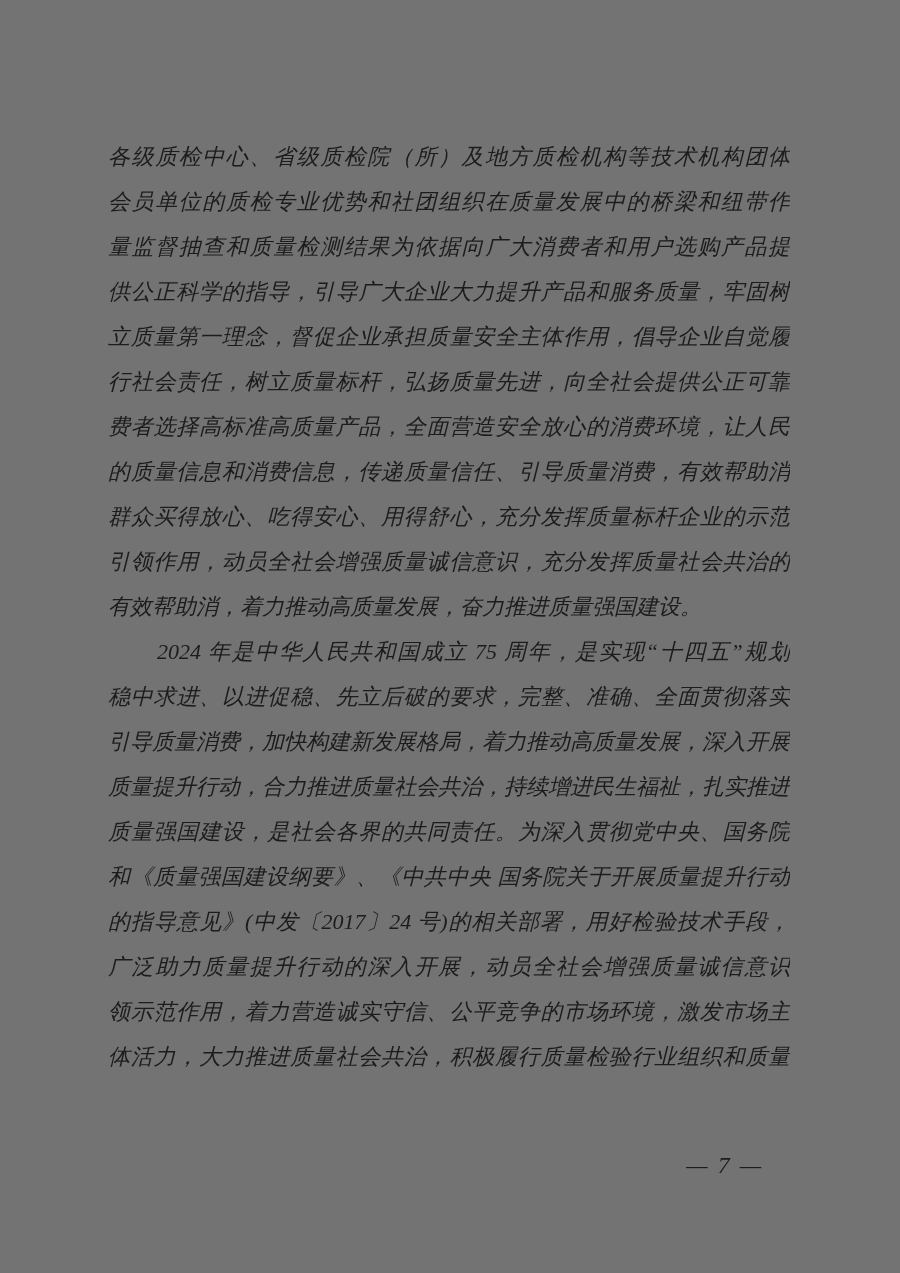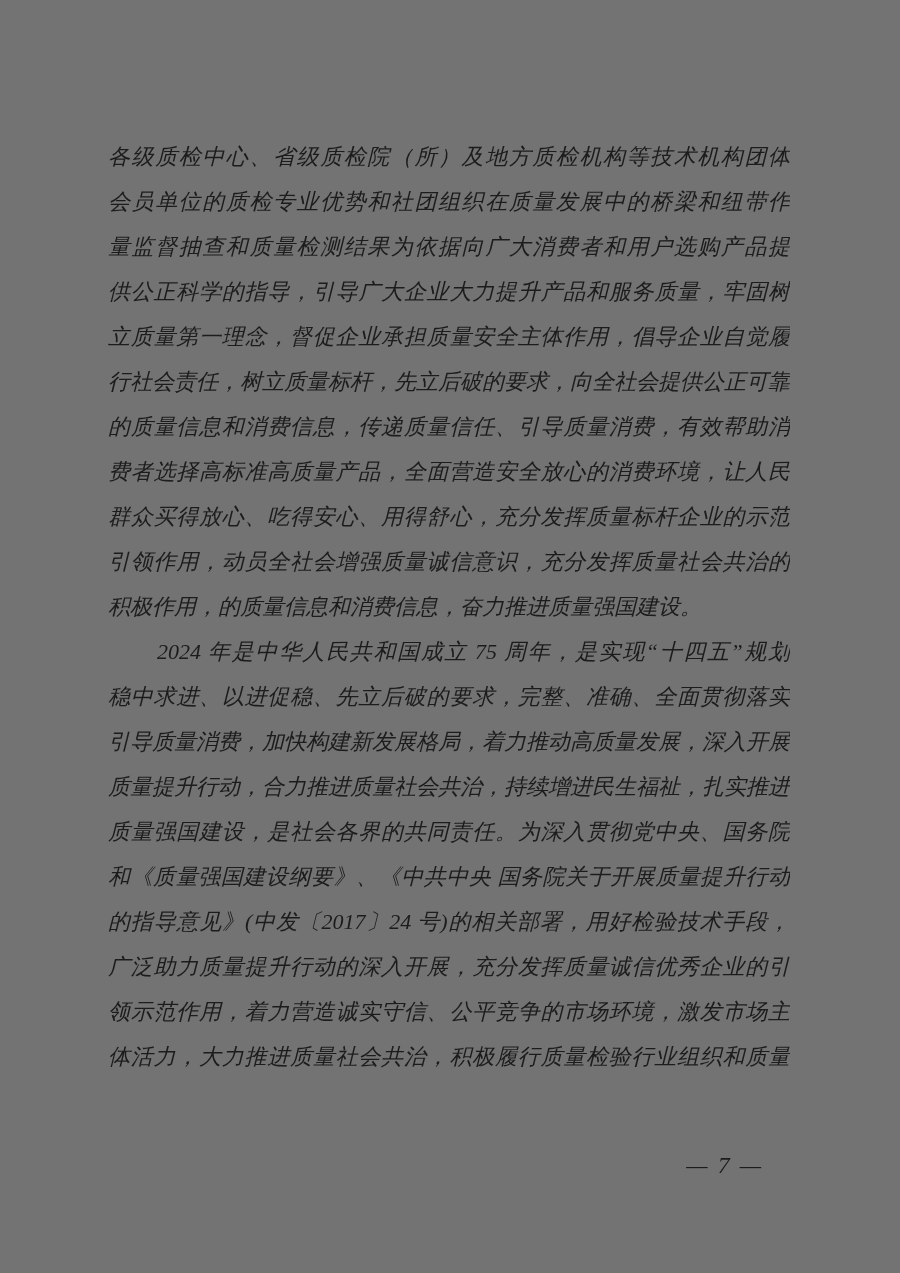--- a/index.html
+++ b/index.html
@@ -56,34 +56,34 @@
 
 <div class="page">
 
   <div class="text-block">
 
     <div class="line">各级质检中心、省级质检院（所）及地方质检机构等技术机构团体</div>
     <div class="line">会员单位的质检专业优势和社团组织在质量发展中的桥梁和纽带作</div>
     <div class="line">量监督抽查和质量检测结果为依据向广大消费者和用户选购产品提</div>
     <div class="line">供公正科学的指导，引导广大企业大力提升产品和服务质量，牢固树</div>
     <div class="line">立质量第一理念，督促企业承担质量安全主体作用，倡导企业自觉履</div>
-    <div class="line">行社会责任，树立质量标杆，先立后破的要求，向全社会提供公正可靠</div>
+    <div class="line">行社会责任，树立质量标杆，弘扬质量先进，向全社会提供公正可靠</div>
+    <div class="line">费者选择高标准高质量产品，全面营造安全放心的消费环境，让人民</div>
     <div class="line">的质量信息和消费信息，传递质量信任、引导质量消费，有效帮助消</div>
-    <div class="line">费者选择高标准高质量产品，全面营造安全放心的消费环境，让人民</div>
     <div class="line">群众买得放心、吃得安心、用得舒心，充分发挥质量标杆企业的示范</div>
     <div class="line">引领作用，动员全社会增强质量诚信意识，充分发挥质量社会共治的</div>
-    <div class="line para-end">积极作用，的质量信息和消费信息，奋力推进质量强国建设。</div>
+    <div class="line para-end">有效帮助消，着力推动高质量发展，奋力推进质量强国建设。</div>
 
     <div class="line indent">2024 年是中华人民共和国成立 75 周年，是实现“十四五”规划</div>
     <div class="line">稳中求进、以进促稳、先立后破的要求，完整、准确、全面贯彻落实</div>
     <div class="line">引导质量消费，加快构建新发展格局，着力推动高质量发展，深入开展</div>
     <div class="line">质量提升行动，合力推进质量社会共治，持续增进民生福祉，扎实推进</div>
     <div class="line">质量强国建设，是社会各界的共同责任。为深入贯彻党中央、国务院</div>
     <div class="line">和《质量强国建设纲要》、《中共中央 国务院关于开展质量提升行动</div>
     <div class="line">的指导意见》(中发〔2017〕24 号)的相关部署，用好检验技术手段，</div>
-    <div class="line">广泛助力质量提升行动的深入开展，充分发挥质量诚信优秀企业的引</div>
+    <div class="line">广泛助力质量提升行动的深入开展，动员全社会增强质量诚信意识</div>
     <div class="line">领示范作用，着力营造诚实守信、公平竞争的市场环境，激发市场主</div>
     <div class="line">体活力，大力推进质量社会共治，积极履行质量检验行业组织和质量</div>
   </div>
 
   <div class="page-number">— 7 —</div>
 
 </div>
 
 </body></html>

